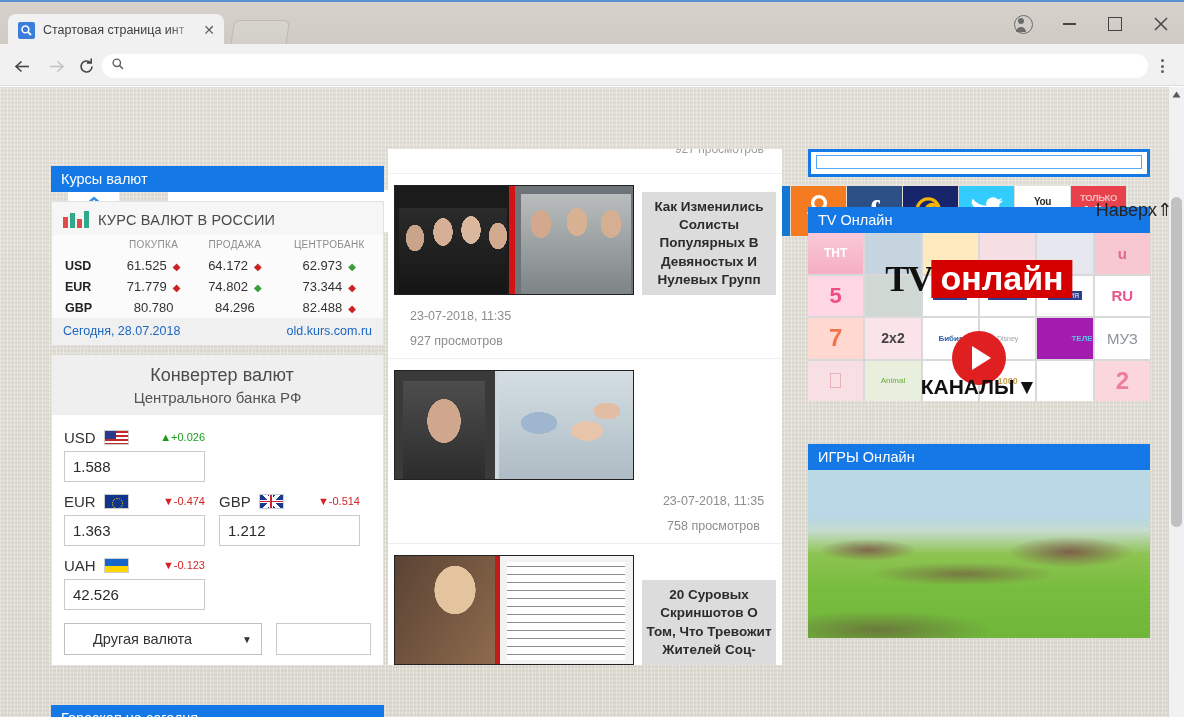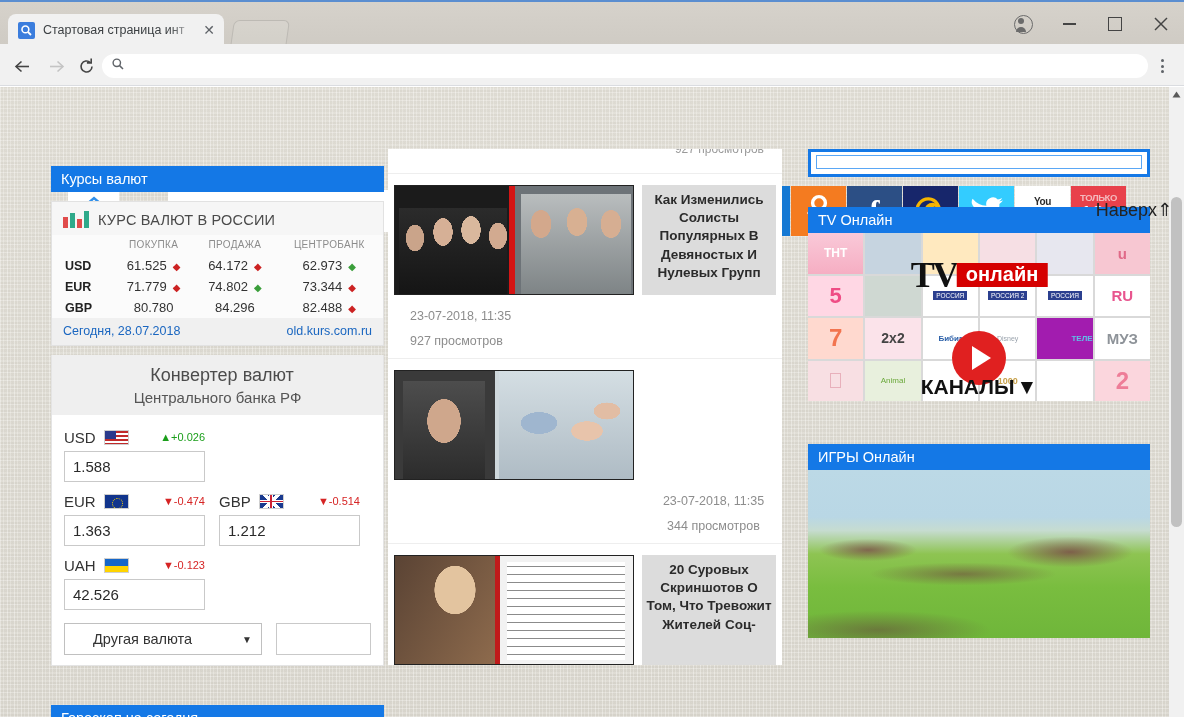--- a/index.html
+++ b/index.html
@@ -162,42 +162,42 @@
     font-size:14.5px;color:#333;
   }
   .conv-extra{width:98px;height:32px;border:1px solid #c9c9c9;box-sizing:border-box;background:#fff;}
   .horo-head{position:absolute;left:51px;top:618px;width:333px;}
 
   
   .col-center{position:absolute;left:388px;top:62px;width:394px;}
   .news-strip-top{background:#fff;height:24px;overflow:hidden;position:relative;}
   .news-strip-top .vtxt{position:absolute;right:18px;top:-7px;font-size:12px;color:#9a9a9a;}
   .news-item{background:#fff;border-top:1px solid #eee;padding:11px 0 0;}
-  .news-row{display:flex;gap:8px;padding:0 6px;}
+  .news-row{display:flex;gap:8px;padding:0 6px;align-items:flex-end;}
   .news-thumb{width:240px;height:110px;flex:none;position:relative;overflow:hidden;border:1px solid #222;box-sizing:border-box;}
   .news-title{
     flex:1;background:#dcdcdc;padding:6px 4px;box-sizing:border-box;
     font-size:13.5px;font-weight:bold;color:#2b2b2b;text-align:center;line-height:1.35;
   }
   .news-meta{padding:14px 0 10px 22px;}
   .news-date{font-size:12.5px;color:#8d8d8d;margin-bottom:11px;}
   .news-views{font-size:12.5px;color:#8d8d8d;}
   .meta-split{display:flex;}
   .meta-split .mleft{width:235px;}
   .meta-split .mright{flex:1;text-align:center;}
 
   
   .col-right{position:absolute;left:808px;top:62px;width:342px;}
   .blue-stub{border:3px solid #1478e6;height:28px;background:#fff;box-sizing:border-box;}
   .blue-stub i{display:block;margin:3px 5px;height:12px;border:1px solid #5aa7f5;background:#fff;}
   .tv-grid{position:relative;height:168px;display:grid;grid-template-columns:repeat(6,1fr);grid-template-rows:repeat(4,1fr);gap:2px;background:#d9d9d9;overflow:hidden;}
   .tvcell{background:#fff;display:flex;align-items:center;justify-content:center;font-size:9px;overflow:hidden;position:relative;}
   .tv-logo{position:absolute;left:50%;top:27px;transform:translateX(-50%);display:flex;align-items:center;}
   .tv-logo .tvtxt{font-size:36px;font-weight:bold;color:#111;line-height:0.85;letter-spacing:-2px;font-family:"Liberation Serif","DejaVu Serif",serif;}
-  .tv-logo .online{background:#d50000;color:#fff;font-size:20px;font-weight:bold;padding:1px 9px 3px;line-height:1;}
+  .tv-logo .online{background:#d50000;color:#fff;font-size:34px;font-weight:bold;padding:1px 9px 3px;line-height:1;}
   .play-btn{
     position:absolute;left:50%;top:98px;transform:translateX(-50%);
     width:54px;height:54px;border-radius:50%;background:#e02020;display:flex;align-items:center;justify-content:center;
   }
   .play-btn:after{content:"";border-left:19px solid #fff;border-top:12px solid transparent;border-bottom:12px solid transparent;margin-left:5px;}
   .channels{
     position:absolute;left:50%;bottom:2px;transform:translateX(-50%);
     display:flex;align-items:center;gap:2px;font-size:21px;font-weight:bold;color:#111;white-space:nowrap;
   }
   .games-img{
@@ -507,21 +507,21 @@
               radial-gradient(ellipse 26px 16px at 88px 60px,#e8c4ab 60%,transparent 61%),
               radial-gradient(ellipse 22px 14px at 108px 40px,#e2bda4 60%,transparent 61%),
               linear-gradient(#d4dee3,#aebbc4);"></span>
           </div>
         </div>
         <div class="news-meta">
           <div class="meta-split">
             <div class="mleft"></div>
             <div class="mright">
               <div class="news-date">23-07-2018, 11:35</div>
-              <div class="news-views">344 просмотров</div>
+              <div class="news-views">758 просмотров</div>
             </div>
           </div>
         </div>
       </div>
 
       <div class="news-item">
         <div class="news-row">
           <div class="news-thumb" style="height:110px;
                background:linear-gradient(90deg,#b08b6a 0 42%,#c01a1a 42% 44%,#f2f2f2 44% 100%);">
             <span style="position:absolute;left:0;top:0;width:100px;height:110px;background:
@@ -583,21 +583,21 @@
         <div class="tvcell" style="background:#fff;">
             <span style="color:#2a5fa8;font-size:8px;font-weight:bold;">Бибиг</span>
           </div>
         <div class="tvcell" style="background:#fff;">
             <span style="color:#9aa3ad;font-size:7px;">Disney</span>
           </div>
         <div class="tvcell" style="background:#a21caf;justify-content:flex-end;">
             <span style="color:#5fc0e8;font-size:8px;font-weight:bold;">ТЕЛЕ</span>
           </div>
         <div class="tvcell" style="background:#fff;">
-            <span style="color:#8e9399;font-size:15px;font-weight:bold;">МУЗ</span>
+            <span style="color:#8e9399;font-size:15px;font-weight:normal;">МУЗ</span>
           </div>
 
         <div class="tvcell" style="background:#f8dfe3;">
             <span style="border:1.5px solid #e8b0bb;width:9px;height:13px;display:block;"></span>
           </div>
         <div class="tvcell" style="background:#e8f0dd;">
             <span style="color:#6aa83a;font-size:8px;font-weight:normal;">Animal</span>
           </div>
         <div class="tvcell" style="background:#fff;"></div>
         <div class="tvcell" style="background:#fff;">

